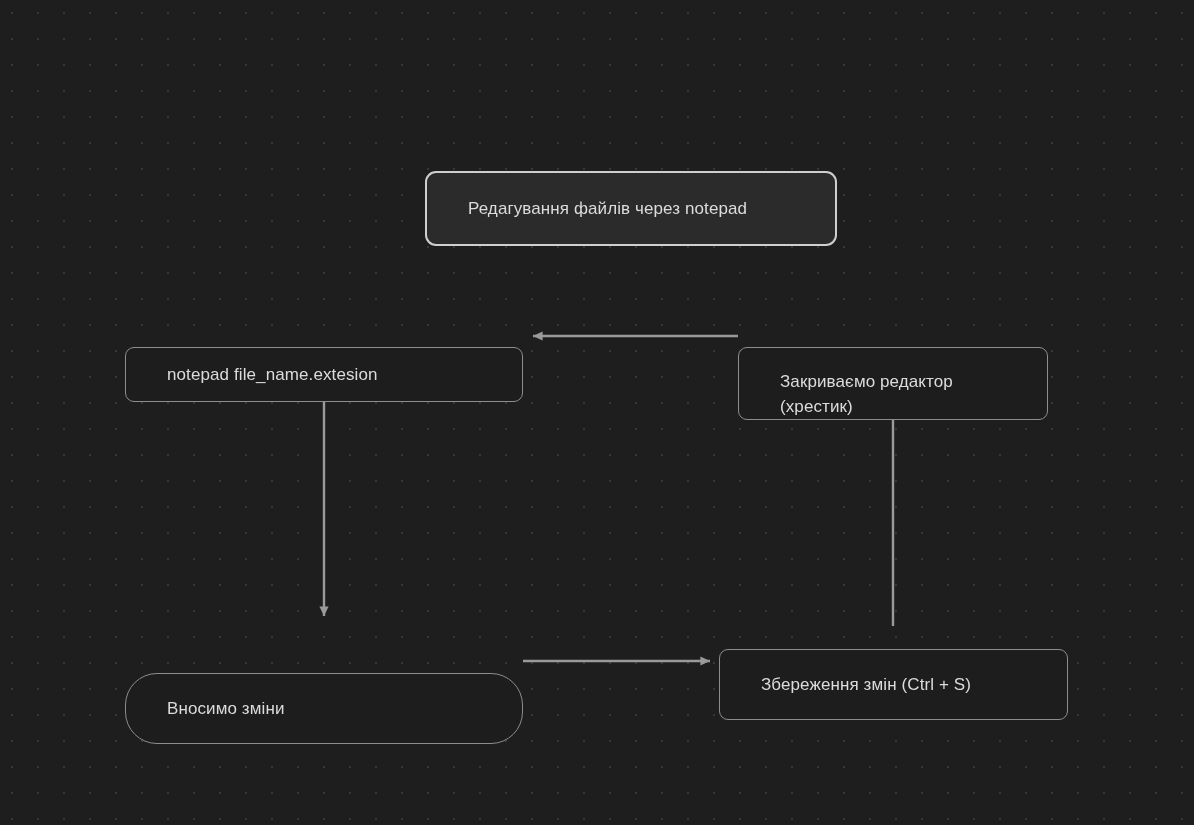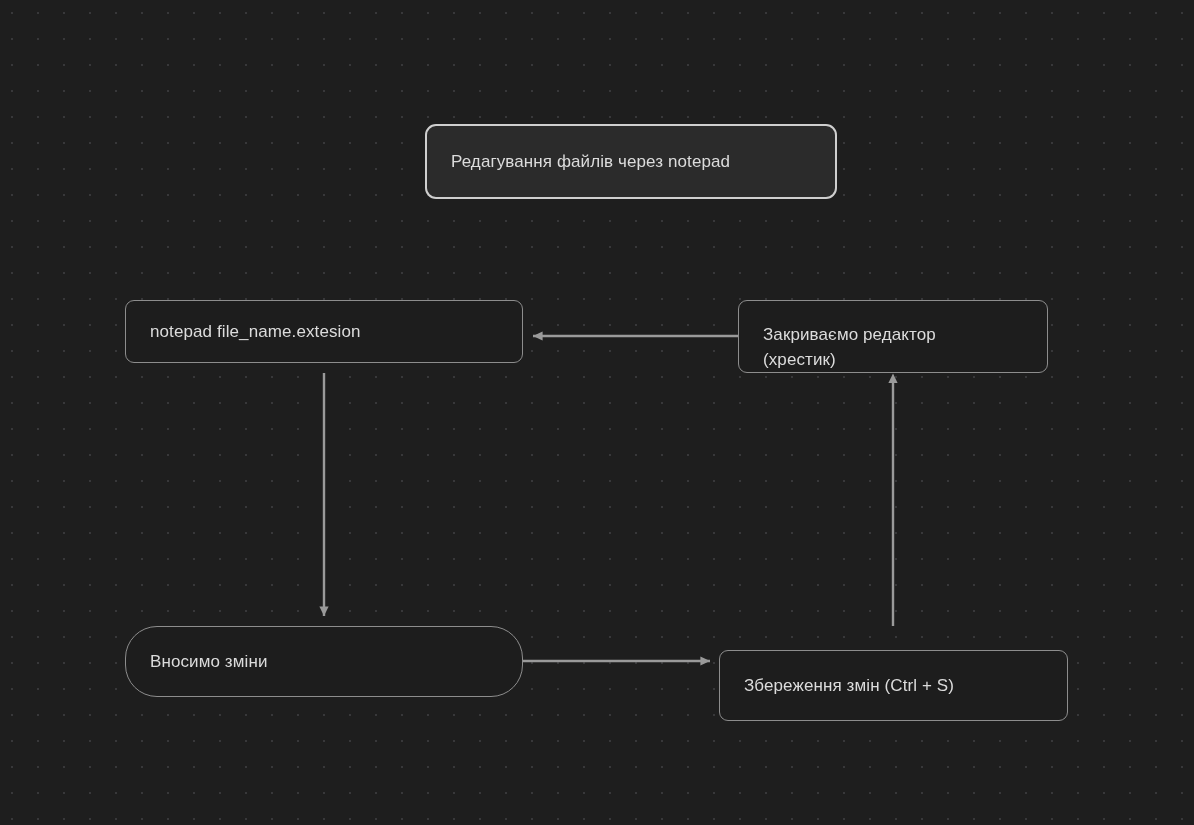--- a/index.html
+++ b/index.html
@@ -27,25 +27,26 @@
     pointer-events: none;
   }
   .node {
     position: absolute;
     box-sizing: border-box;
     background: #1d1d1d;
     border: 1.4px solid #8d8d8d;
     border-radius: 9px;
     display: flex;
     align-items: center;
-    padding: 0 24px;
+    padding: 0 41px;
     color: #dcdcdc;
     font-size: 17px;
     line-height: 25px;
     letter-spacing: 0.1px;
+    margin-top: 47px;
     -webkit-font-smoothing: antialiased;
   }
   .node.root {
     border: 2px solid #cfcfcf;
     background: #2b2b2b;
     border-radius: 11px;
   }
   .node-label {
     white-space: pre-line;
     text-align: left;
@@ -78,30 +79,30 @@
 
     <line x1="893" y1="626" x2="893" y2="383" stroke="#9a9a9a" stroke-width="2.4" marker-end="url(#ah-up)"></line>
 
     <line x1="738" y1="336" x2="533" y2="336" stroke="#9a9a9a" stroke-width="2.4" marker-end="url(#ah-left)"></line>
   </svg>
 
   <div class="node root" style="left:425px; top:124px; width:412px; height:75px;">
     <span class="node-label">Редагування файлів через notepad</span>
   </div>
 
-  <div class="node" style="left:125px; top:300px; width:398px; height:63px;">
+  <div class="node" style="left:125px; top:300px; width:398px; height:55px;">
     <span class="node-label">notepad file_name.extesion</span>
   </div>
 
   <div class="node" style="left:738px; top:300px; width:310px; height:73px;align-items:flex-end;">
     <span class="node-label">Закриваємо редактор
 (хрестик)</span>
   </div>
 
   <div class="node" style="left:125px; top:626px; width:398px; height:71px;border-radius:32px;">
     <span class="node-label">Вносимо зміни</span>
   </div>
 
-  <div class="node" style="left:719px; top:650px; width:349px; height:71px;">
+  <div class="node" style="left:719px; top:602px; width:349px; height:71px;">
     <span class="node-label">Збереження змін (Ctrl + S)</span>
   </div>
 
 </div>
 
 </body></html>

